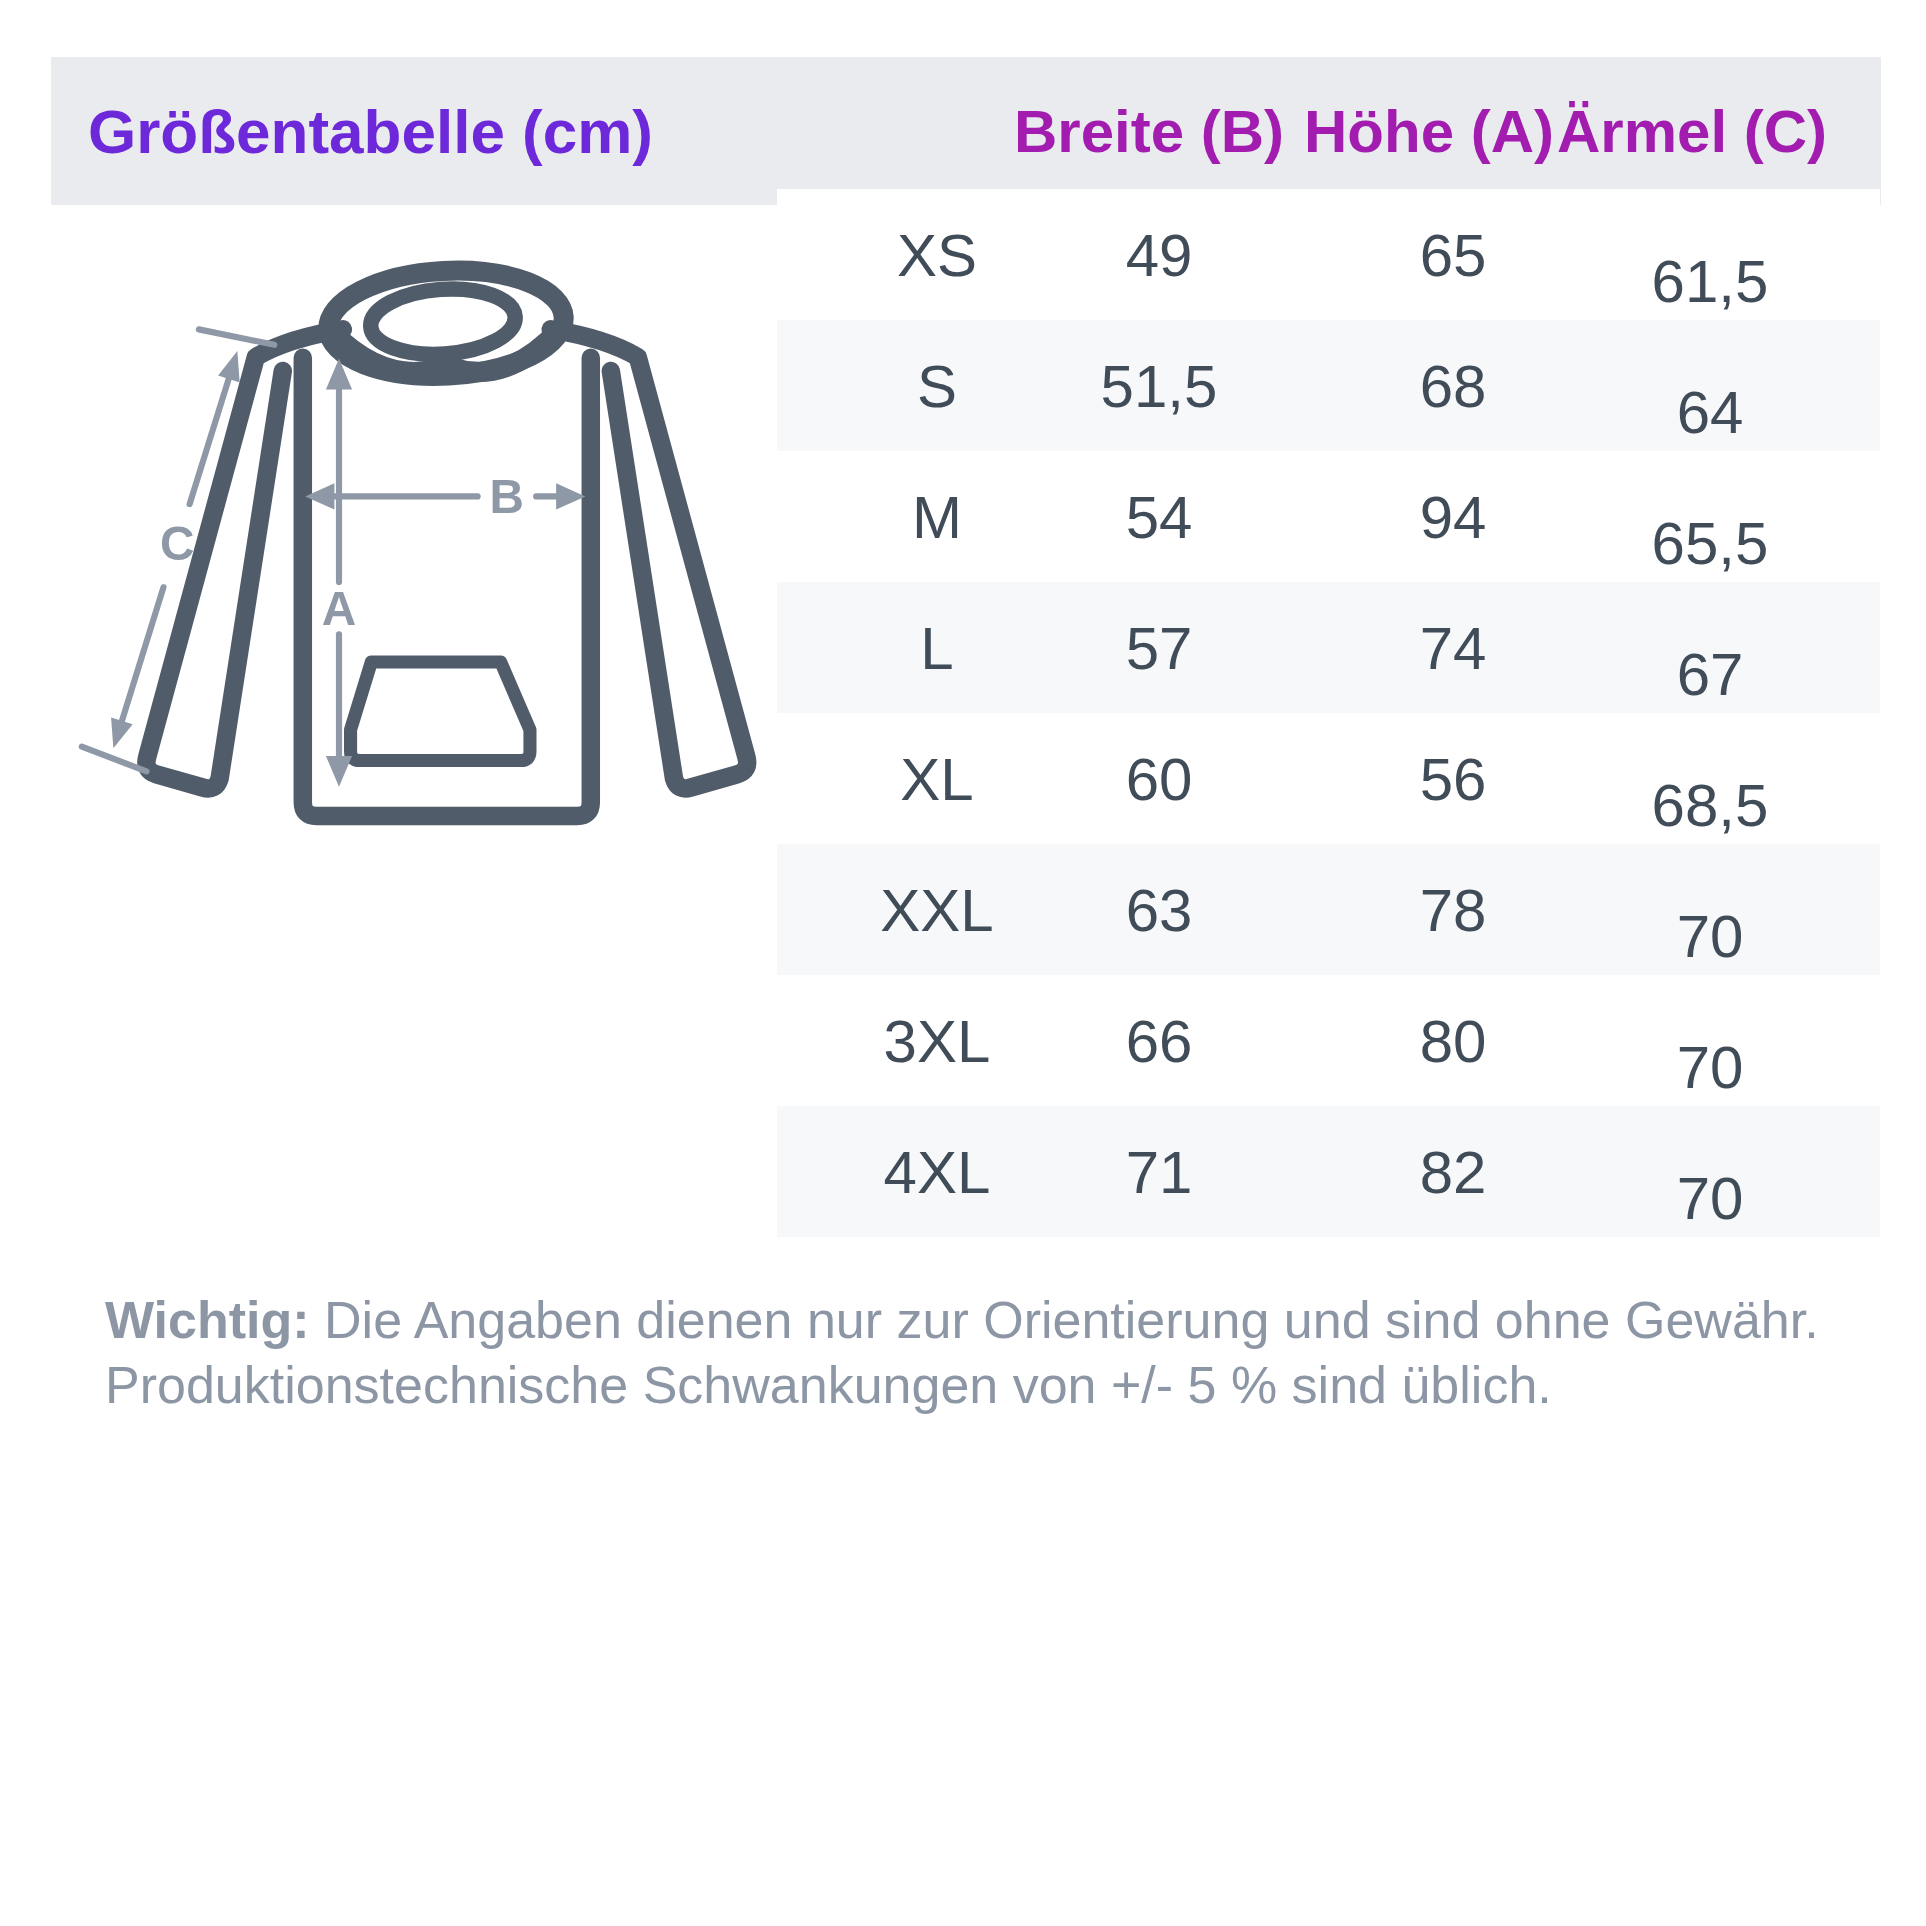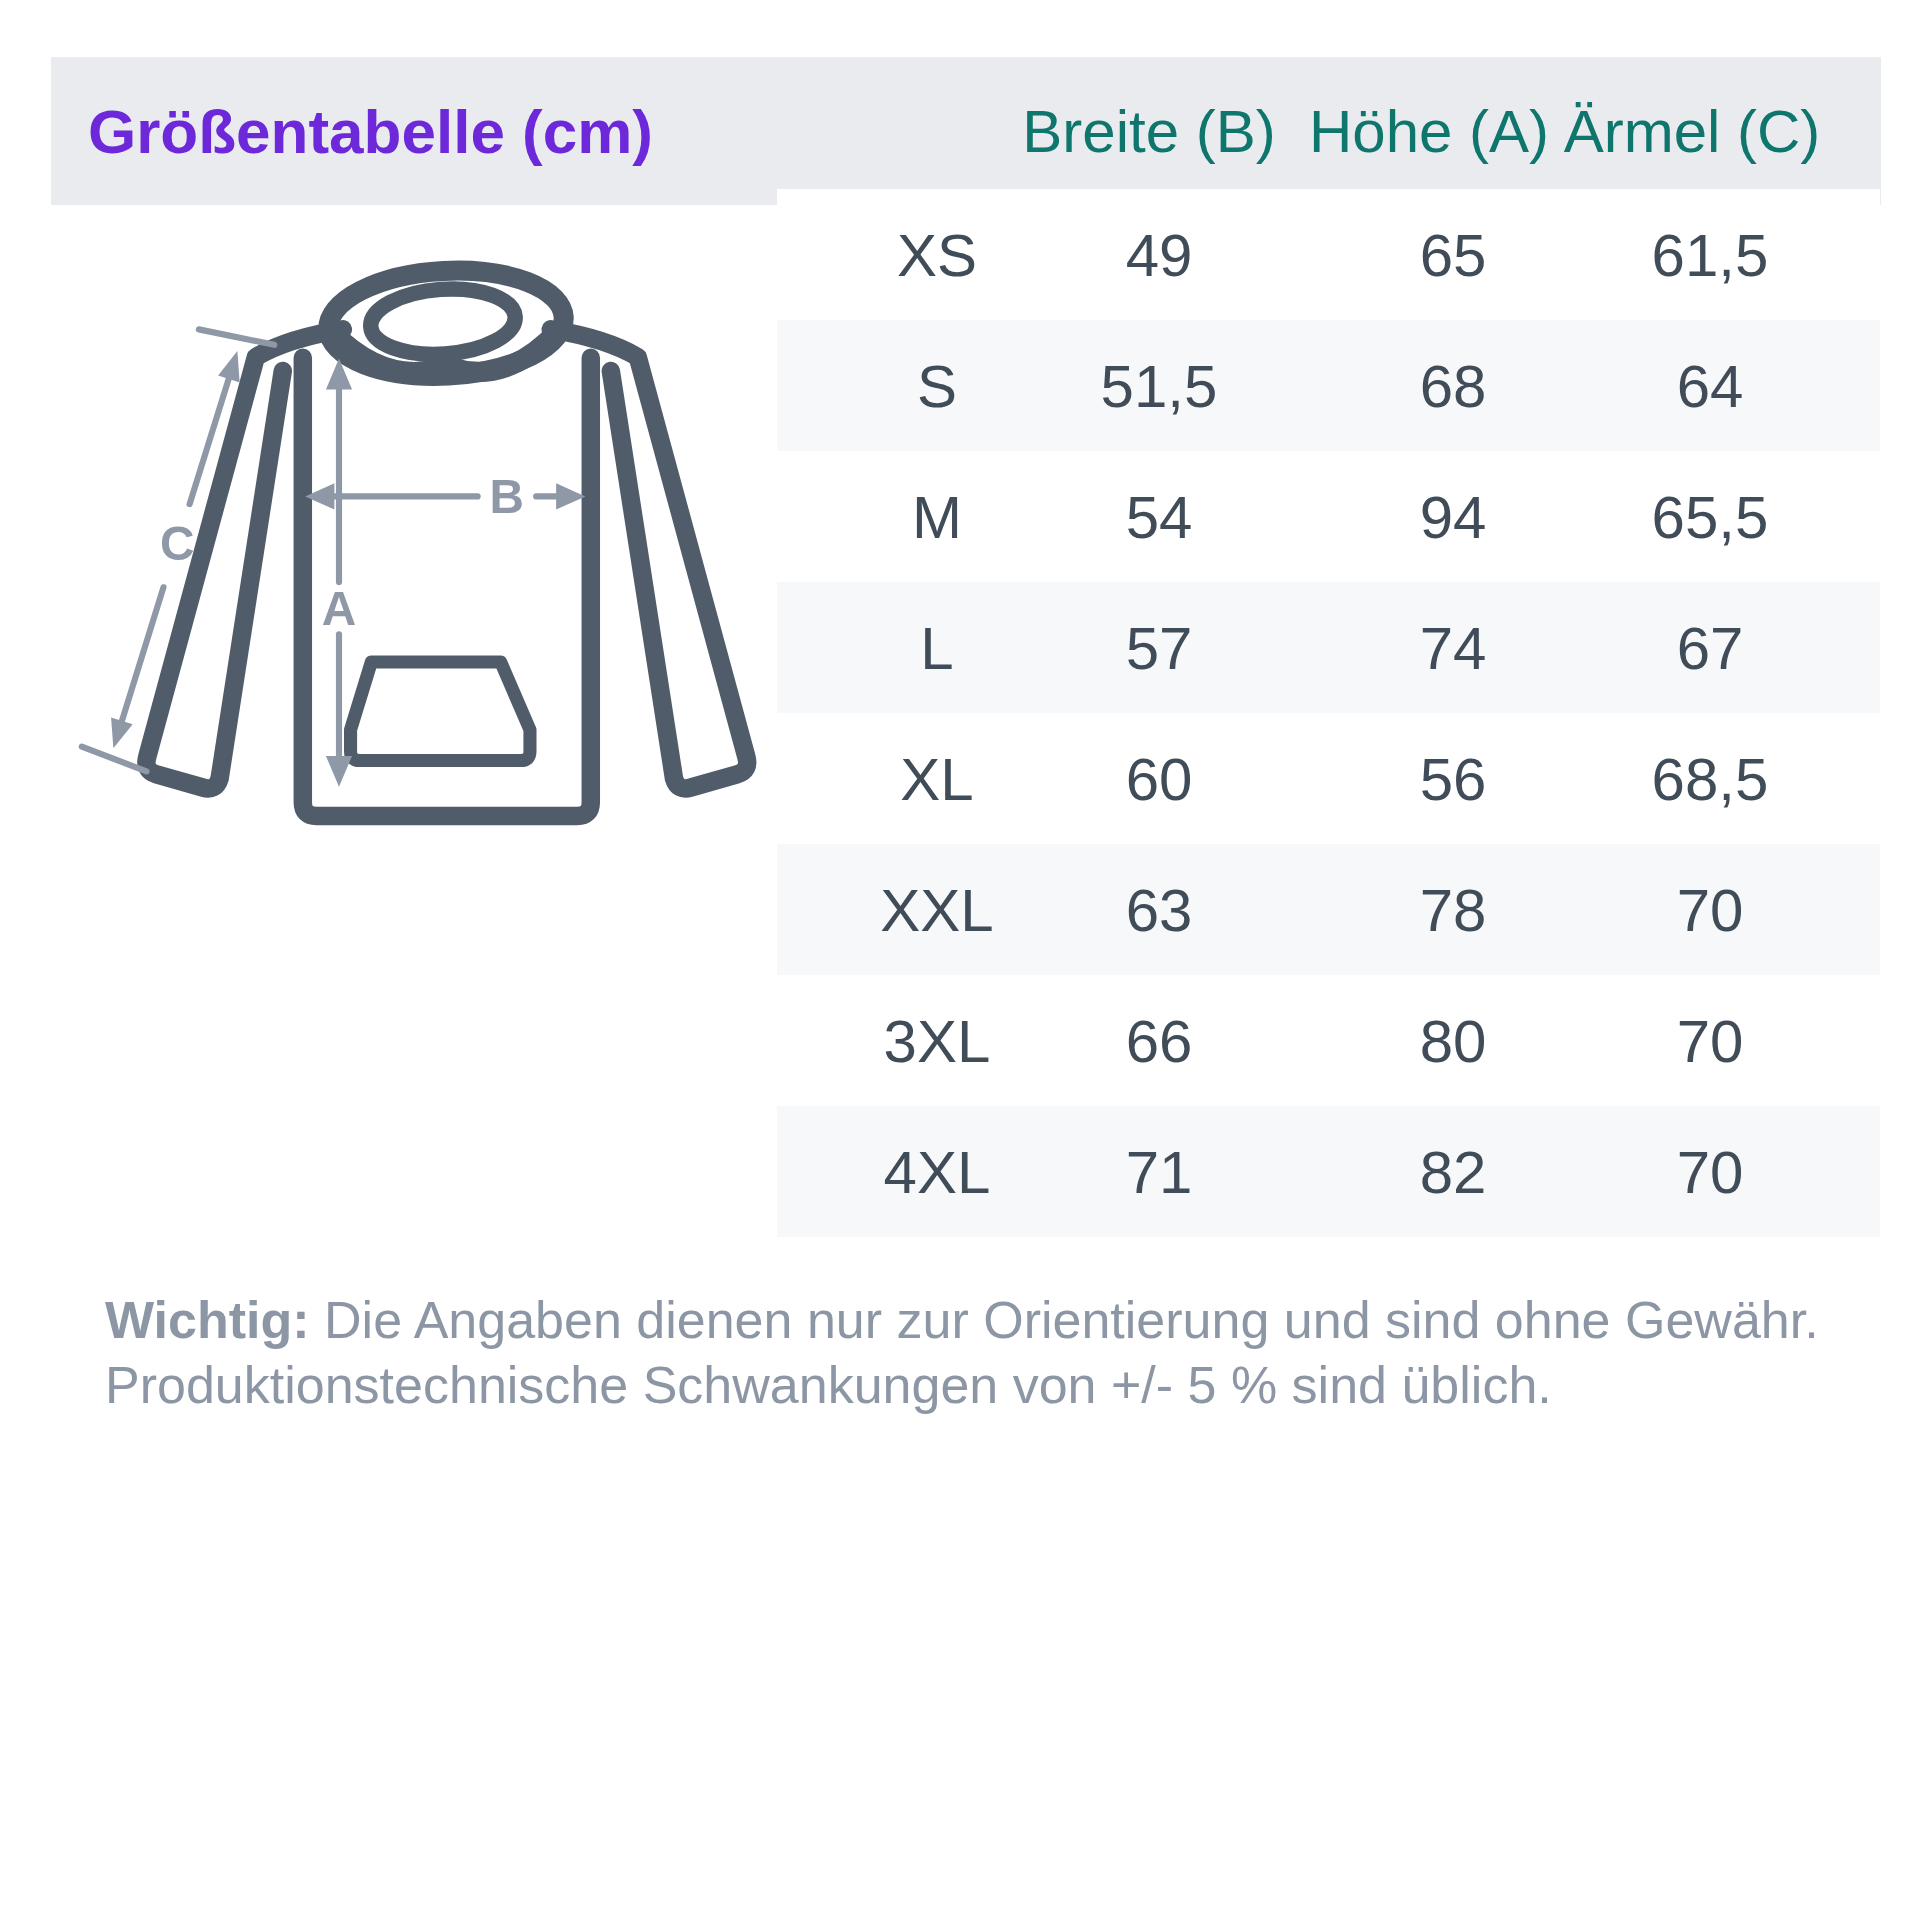--- a/index.html
+++ b/index.html
@@ -18,21 +18,21 @@
   }
   .title{
     position:absolute;left:37px;top:50%;
     transform:translateY(-50%);
     font-size:62px;font-weight:bold;color:#6d28d9;
     white-space:nowrap;
   }
   .col-head{
     position:absolute;top:50%;
     transform:translate(-50%,-50%);
-    font-size:60px;font-weight:normal;color:#0f766e;
+    font-size:60px;font-weight:bold;color:#a21caf;
     white-space:nowrap;
   }
   .ch0{left:1098px;}
   .ch1{left:1378px;}
   .ch2{left:1641px;}
   .hoodie{
     position:absolute;left:46px;top:200px;
     width:817px;height:693px;
   }
   .rows{
@@ -42,21 +42,21 @@
   .row{position:relative;height:131px;background:#ffffff;}
   .row:nth-child(even){background:#f7f8fa;}
   .c{
     position:absolute;top:50%;
     transform:translate(-50%,-50%);
     font-size:60px;color:#414c59;white-space:nowrap;
   }
   .c0{left:160px;}
   .c1{left:382px;}
   .c2{left:676px;}
-  .c3{left:933px;}
+  .c3{left:933px;margin-top:26px;}
   .footer{
     position:absolute;left:89px;top:1272px;
     margin:16px;width:1788px;
     font-size:52px;line-height:65px;
     color:#8c96a4;
   }
   .footer strong{font-weight:bold;color:#8c96a4;}
   .dim-label{
     font-family:"Liberation Sans",sans-serif;
     font-size:62px;font-weight:600;

